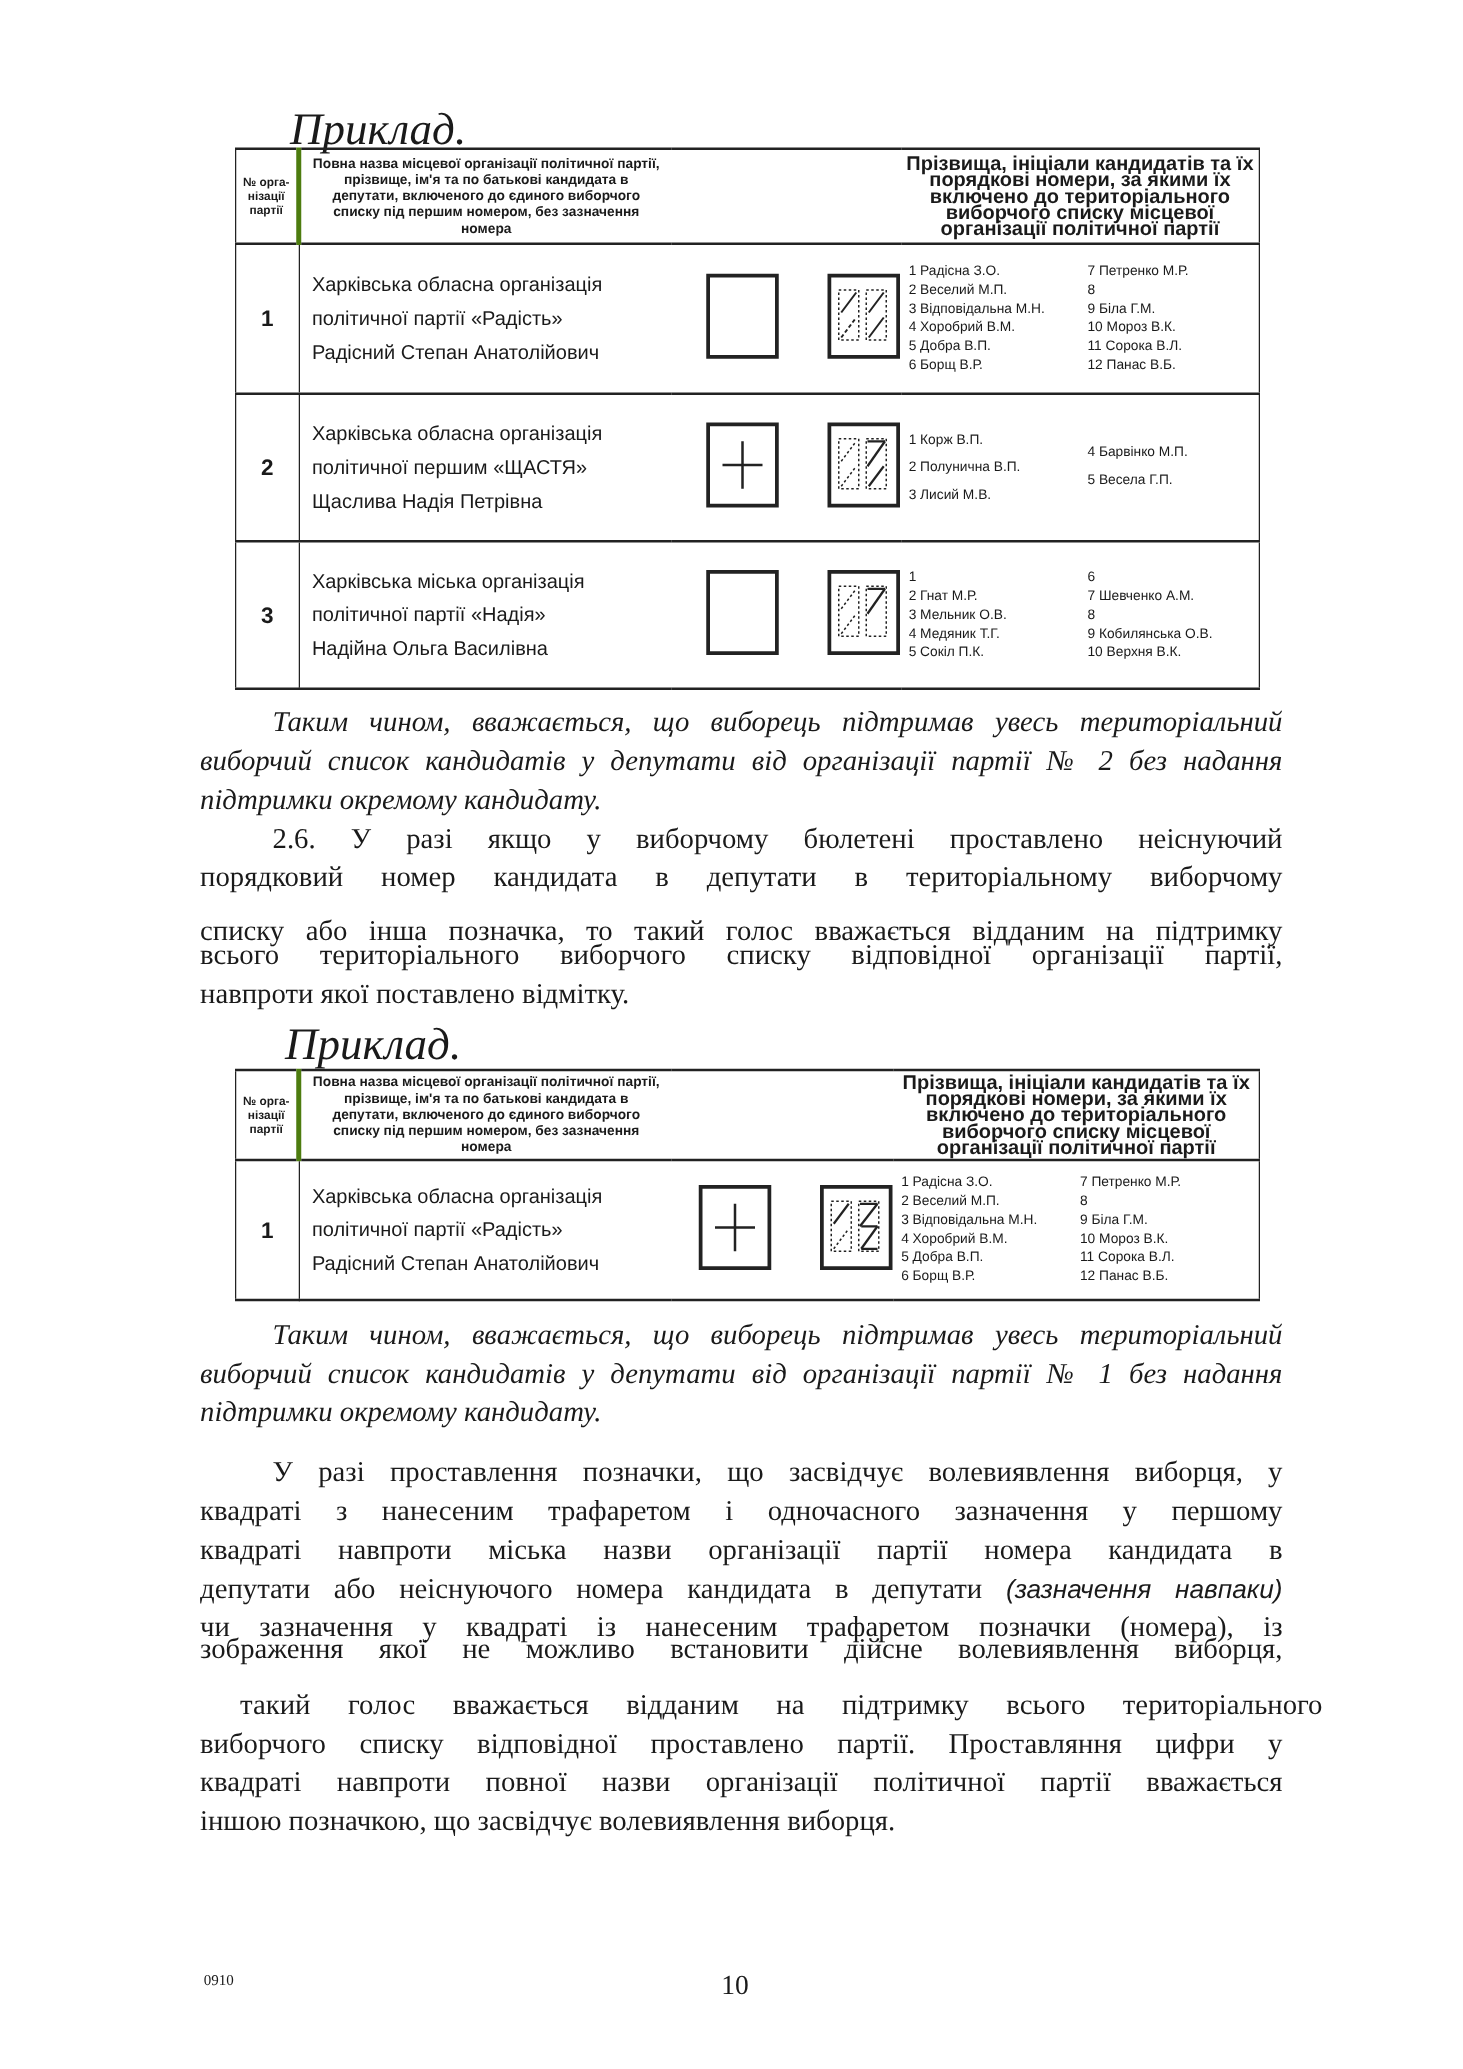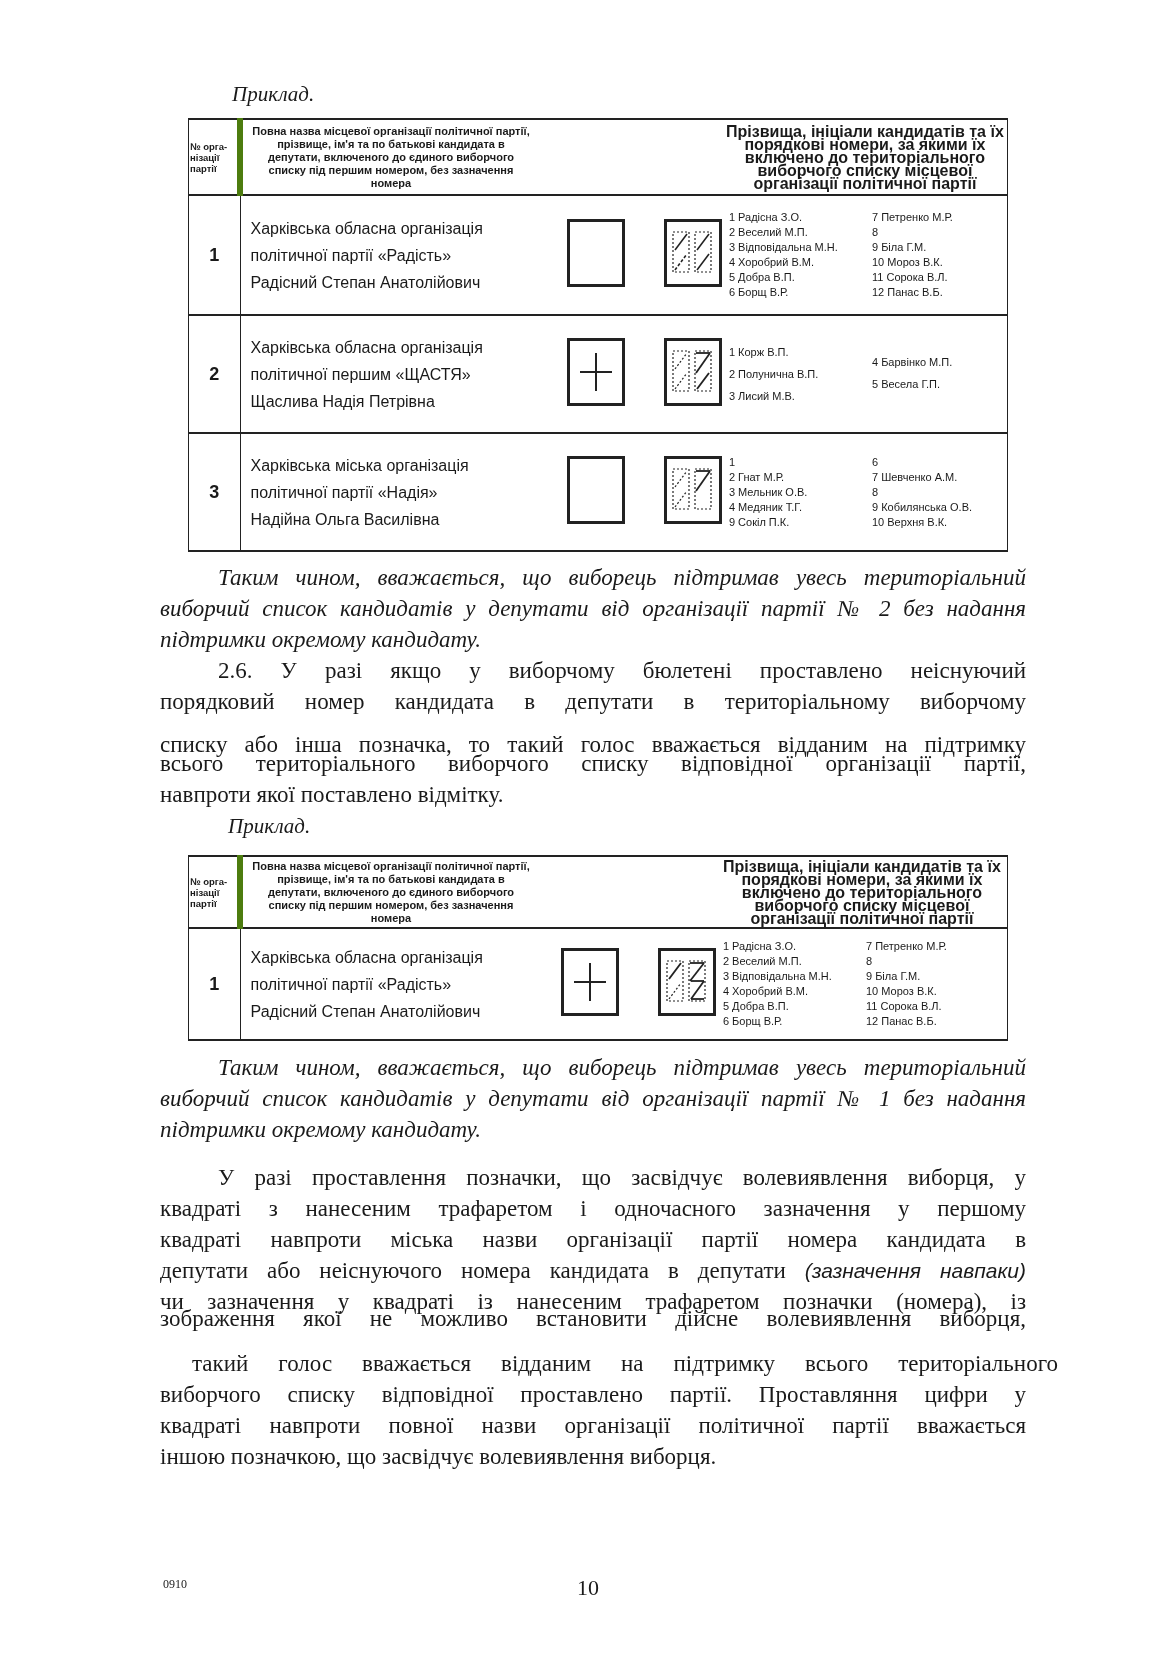--- a/index.html
+++ b/index.html
@@ -1,21 +1,21 @@
 <!DOCTYPE html>
 <html><head>
 <meta charset="utf-8">
 <style>
   html, body { margin: 0; padding: 0; background: #ffffff; }
   body { width: 1170px; height: 1655px; position: relative; overflow: hidden; color: #1a1a1a; font-family: "Liberation Serif", serif; }
   .abs { position: absolute; }
-  .example { font-style: italic; font-size: 21px; }
+  .example { font-style: italic; font-size: 36px; }
   table.ballot { position: absolute; border-collapse: collapse; font-family: "Liberation Sans", sans-serif; }
   table.ballot td { vertical-align: middle; }
-  .hdr-num { font-size: 9.5px; font-weight: bold; text-align: left; line-height: 11px; border-right: 6px solid #4d7c0f; }
+  .hdr-num { font-size: 9.5px; font-weight: bold; text-align: center; line-height: 11px; border-right: 4px solid #4d7c0f; }
   .hdr-name { font-size: 11px; font-weight: bold; text-align: center; line-height: 13px; padding: 0 8px; }
   .hdr-cand { font-size: 16px; font-weight: bold; text-align: center; line-height: 13px; }
   .row td { border-top: 2px solid #222; }
   .num-cell { font-size: 18px; font-weight: bold; text-align: center; border-right: 1px solid #222; }
   .org-cell { font-size: 16px; line-height: 27px; padding-left: 10px; }
   .box { width: 58px; height: 68px; border: 3px solid #222; box-sizing: border-box; position: relative; display: inline-block; }
   .plus-v { position: absolute; left: 50%; top: 12px; bottom: 12px; width: 2px; background: #222; margin-left: -1px; }
   .plus-h { position: absolute; top: 50%; left: 10px; right: 10px; height: 2px; background: #222; margin-top: -1px; }
   .stencil { width: 58px; height: 68px; border: 3px solid #222; box-sizing: border-box; display: inline-block; position: relative; }
   .stencil svg { position: absolute; left: 0; top: 0; }
@@ -139,21 +139,21 @@
           <line x1="43" y1="12" x2="29" y2="32" stroke="#222" stroke-width="1.8"></line>
         </svg>
       </span>
     </td>
     <td class="cands" style="border-right:1px solid #222; padding-left:6px;">
       <div class="cand-col" style="width:140px;">
         <div>1</div>
         <div>2 Гнат М.Р.</div>
         <div>3 Мельник О.В.</div>
         <div>4 Медяник Т.Г.</div>
-        <div>9 Сокіл П.К.</div>
+        <div>5 Сокіл П.К.</div>
       </div>
       <div class="cand-col">
         <div>6</div>
         <div>7 Шевченко А.М.</div>
         <div>8</div>
         <div>9 Кобилянська О.В.</div>
         <div>10 Верхня В.К.</div>
       </div>
     </td>
   </tr>

